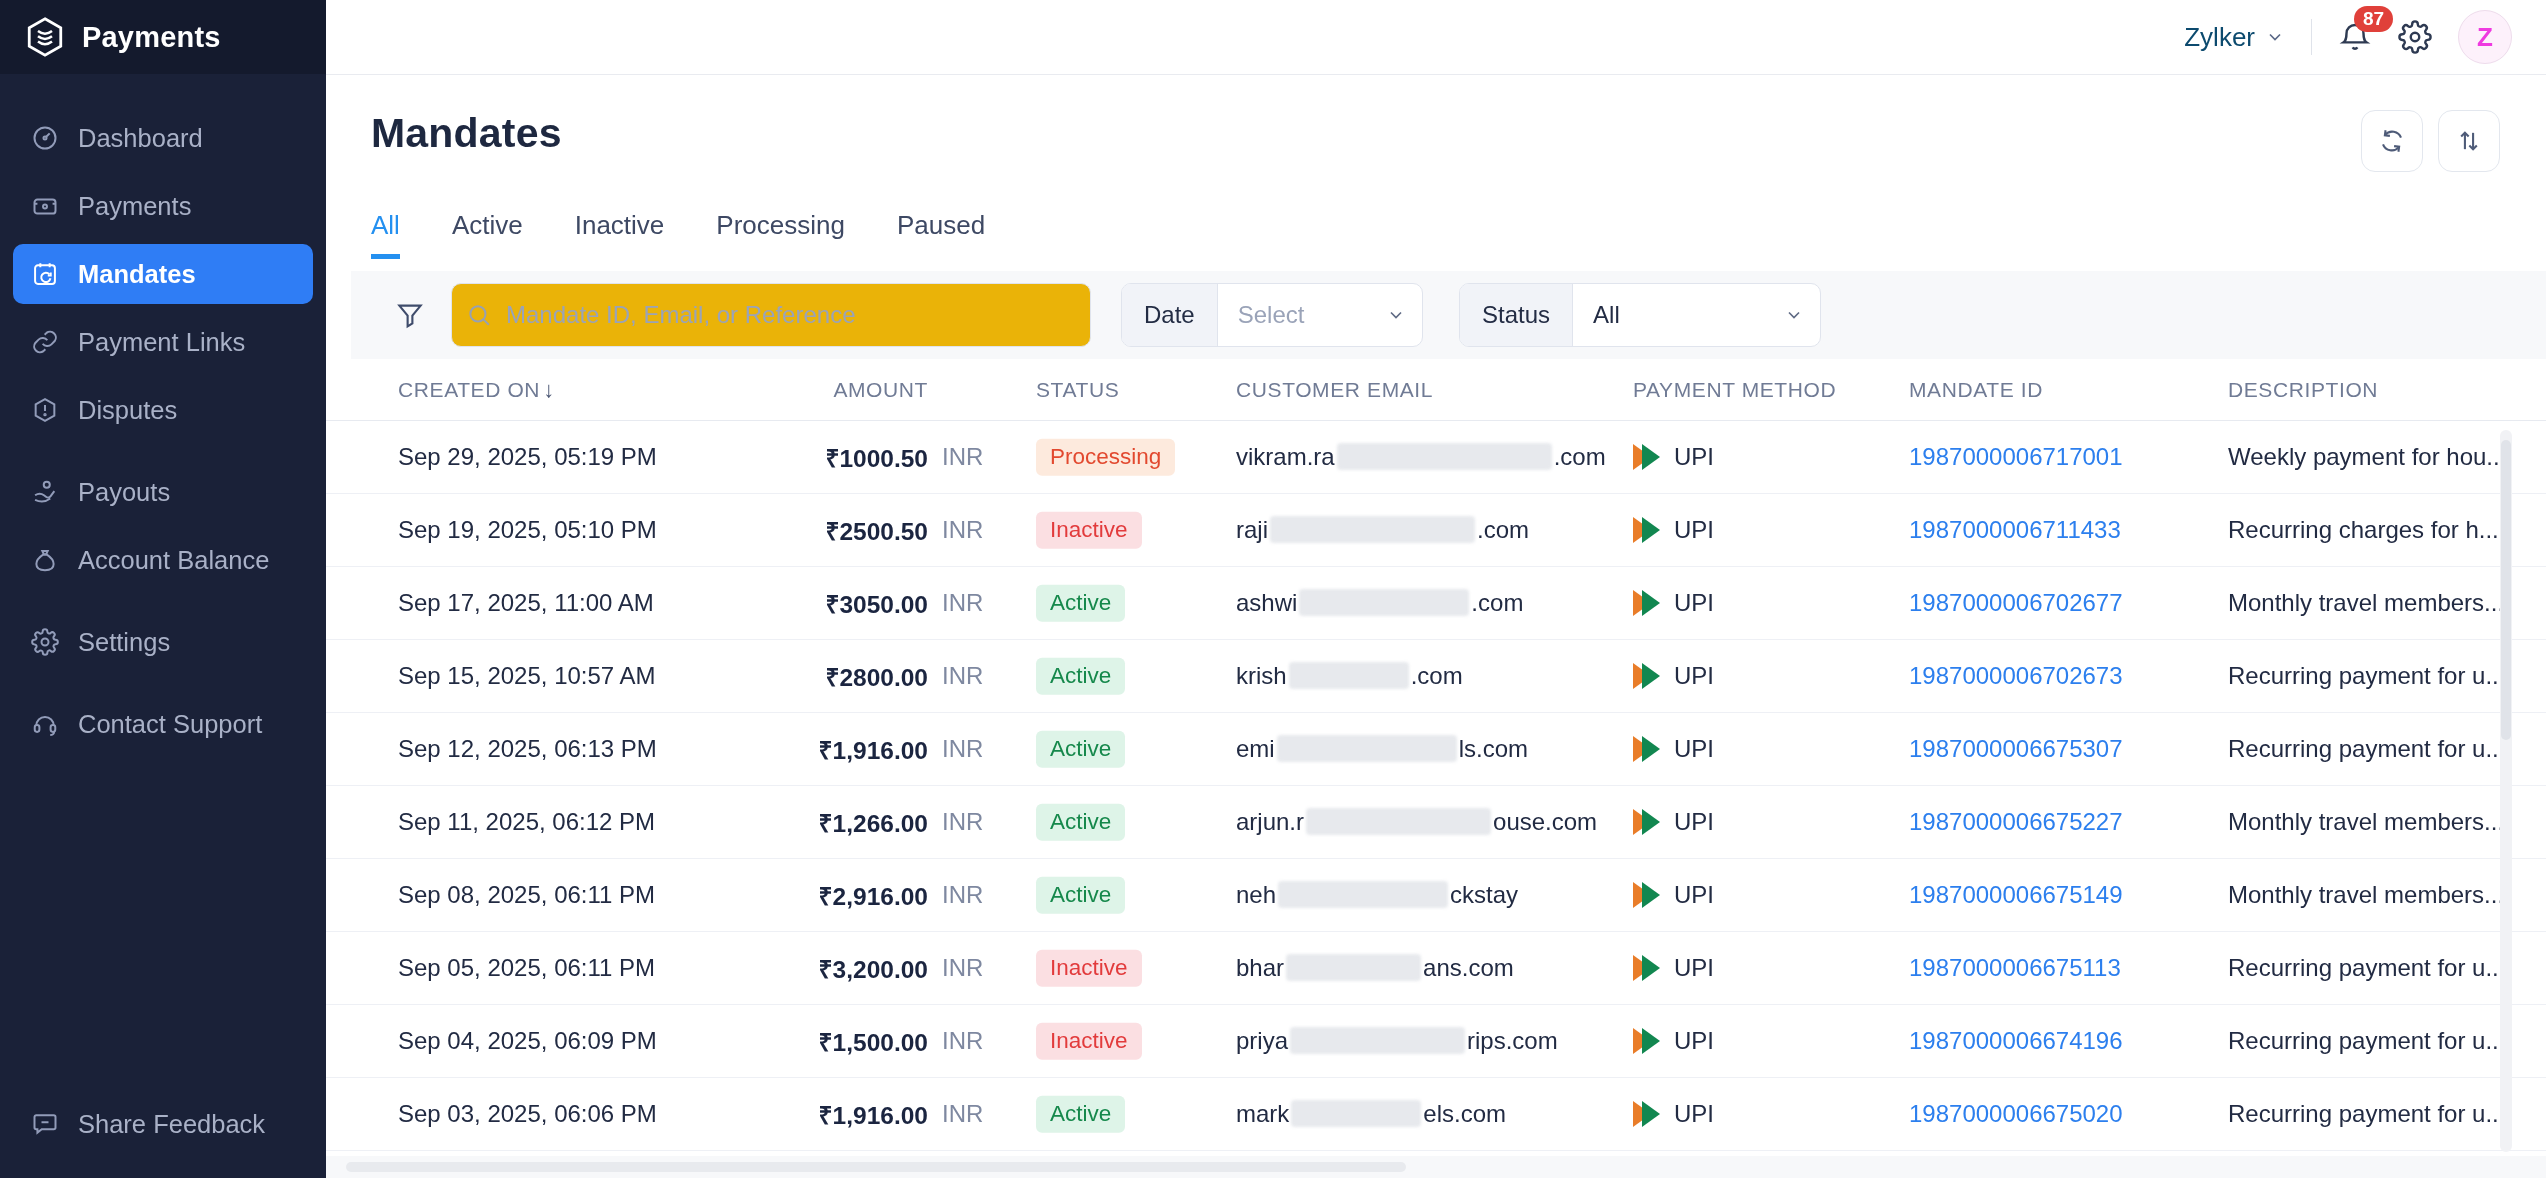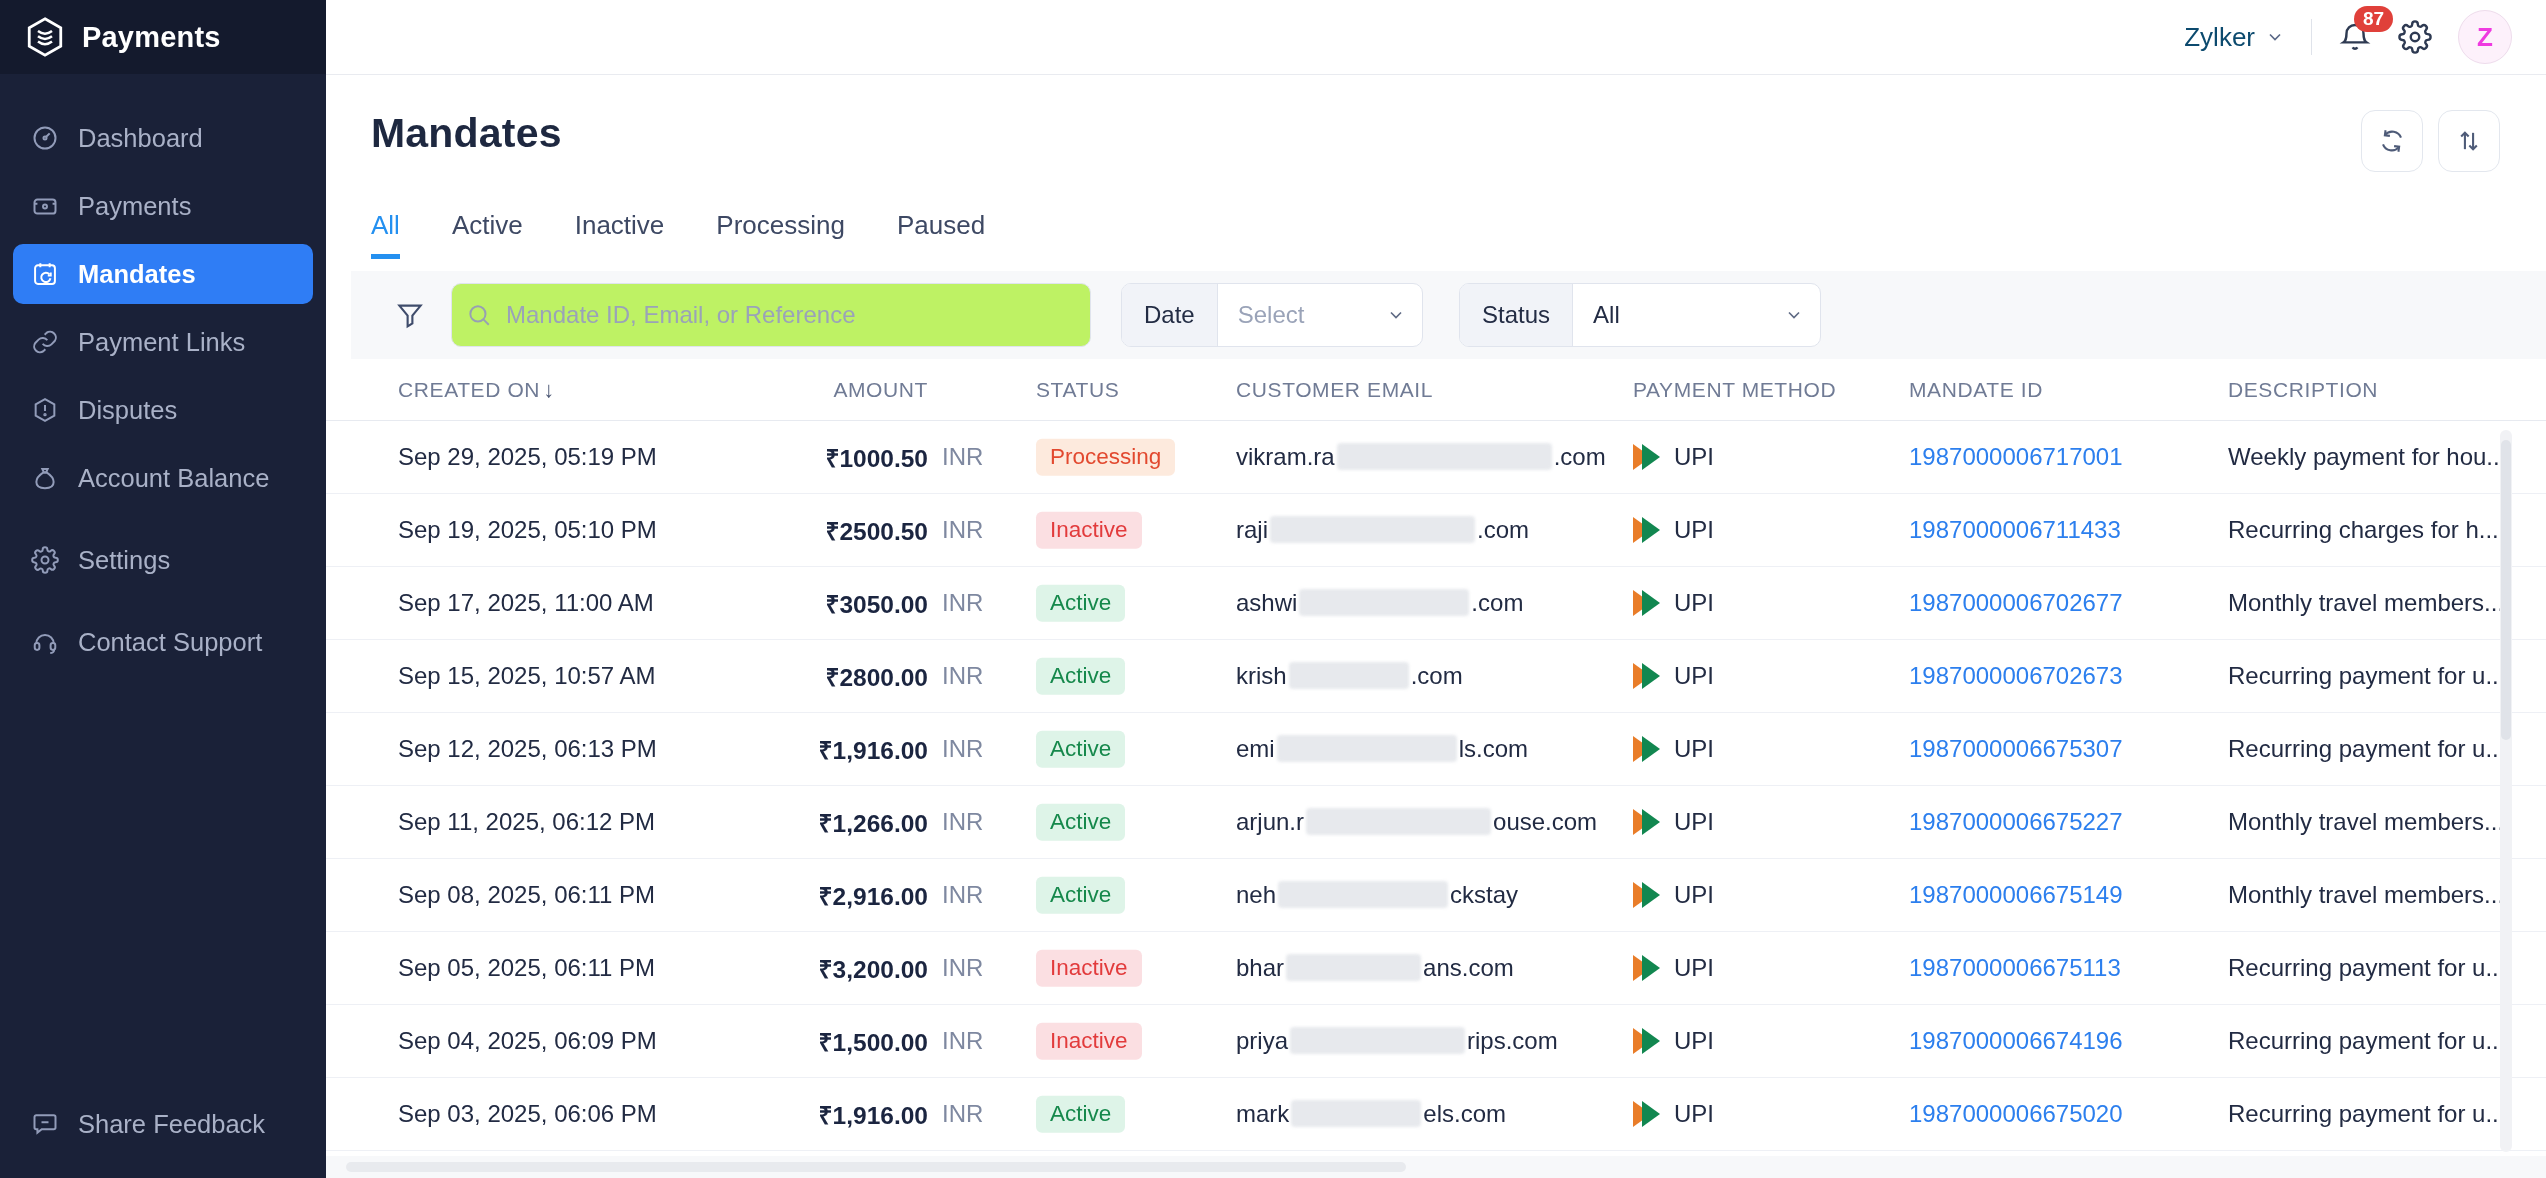--- a/index.html
+++ b/index.html
@@ -51,21 +51,21 @@
 
   .tabs { margin-top:38px; display:flex; gap:52px; }
   .tab { font-size:26px; color:#3e4964; padding-bottom:13px; border-bottom:5px solid transparent;
          cursor:pointer; }
   .tab.active { color:var(--tab_active); font-weight:500; border-bottom-color:var(--tab_active); }
 
   .filterbar { margin-left:-20px; margin-right:-46px; margin-top:12px; height:88px; background:#f7f8fa;
                display:flex; align-items:center; padding-left:44px; }
   .funnel { margin-right:26px; display:flex; cursor:pointer; }
   .funnel svg { width:30px; height:30px; stroke:#3f4c6b; }
-  .searchbox { width:640px; height:64px; background:#bef264; border:1.5px solid #e0e4ed; border-radius:10px;
+  .searchbox { width:640px; height:64px; background:#eab308; border:1.5px solid #e0e4ed; border-radius:10px;
                display:flex; align-items:center; padding:0 14px; }
   .searchbox svg { width:26px; height:26px; stroke:#97a0b3; flex:none; margin-right:14px; }
   .searchbox input { border:none; outline:none; flex:1; font-size:24px; color:#232c44;
                      font-family:"Liberation Sans", sans-serif; background:transparent; }
   .searchbox input::placeholder { color:#9aa3b8; }
   .selectbox { height:64px; background:#fff; border:1.5px solid #e0e4ed; border-radius:10px;
                display:flex; align-items:center; cursor:pointer; }
   .selectbox .seg-label { background:#f1f3f8; align-self:stretch; display:flex; align-items:center;
                padding:0 22px; border-right:1.5px solid #e0e4ed; border-radius:8.5px 0 0 8.5px;
                font-size:24px; color:#232c44; }
@@ -246,20 +246,26 @@
         <svg viewBox="0 0 24 24">
             <use href="#i-link"></use>
           </svg>
         <span class="lbl">Payment Links</span>
       </div>
       <div class="side-item">
         <svg viewBox="0 0 24 24">
             <use href="#i-dispute"></use>
           </svg>
         <span class="lbl">Disputes</span>
+      </div>
+      <div class="side-item gap">
+        <svg viewBox="0 0 24 24">
+            <use href="#i-payout"></use>
+          </svg>
+        <span class="lbl">Payouts</span>
       </div>
       <div class="side-item">
         <svg viewBox="0 0 24 24">
             <use href="#i-bag"></use>
           </svg>
         <span class="lbl">Account Balance</span>
       </div>
       <div class="side-item gap">
         <svg viewBox="0 0 24 24">
             <use href="#i-gear"></use>

